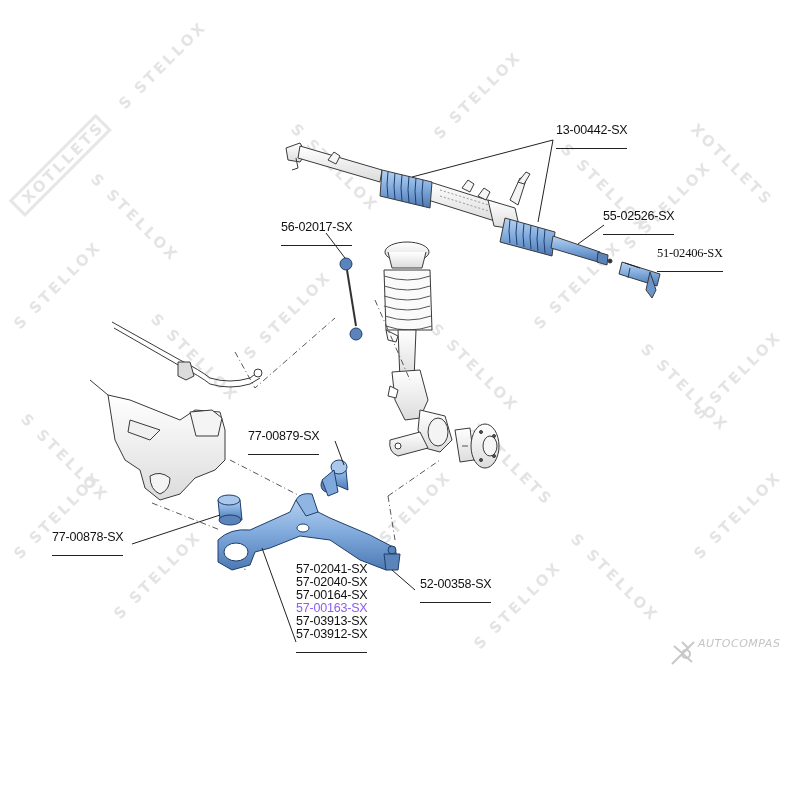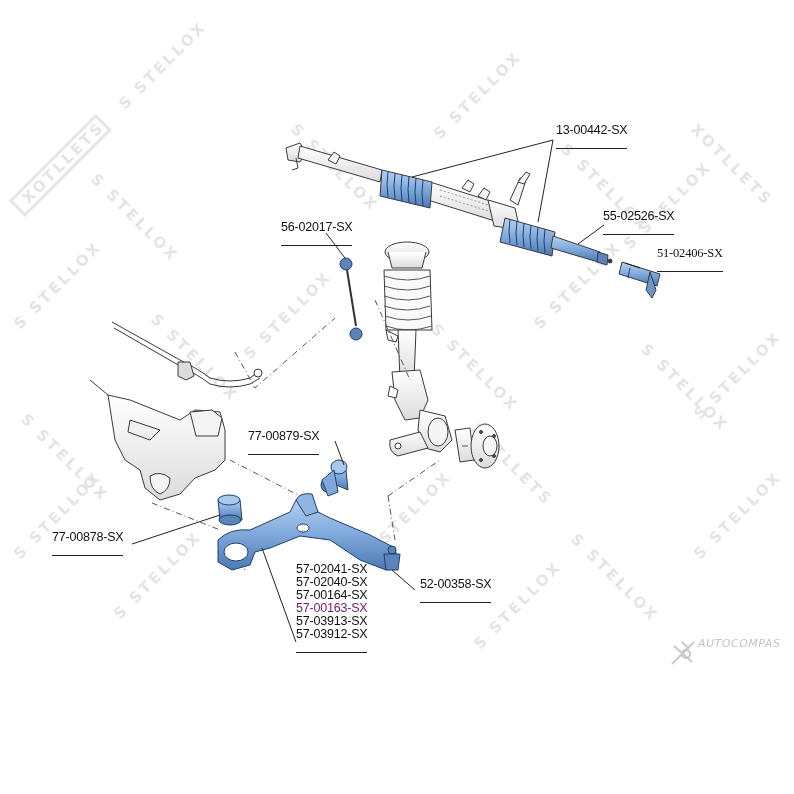--- a/index.html
+++ b/index.html
@@ -1,20 +1,20 @@
 <!DOCTYPE html>
 <html><head>
   <meta charset="utf-8">
   <style>
     html, body { margin: 0; padding: 0; background: #ffffff; }
     body { width: 794px; height: 794px; position: relative; overflow: hidden; font-family: "Liberation Sans", sans-serif; }
     #canvas { position: absolute; left: 0; top: 0; width: 794px; height: 794px; }
     .label { position: absolute; font-family: "Liberation Sans", sans-serif; font-size: 12.5px; color: #111; white-space: nowrap; line-height: 13px; letter-spacing: -0.2px; }
     .label.underline { border-bottom: 1.3px solid #222; padding-bottom: 11px; }
-    .label.muted { color: #701a75; }
+    .label.muted { color: #8b5cf6; }
     .stack { position: absolute; left: 296px; top: 563px; }
     .stack .label { position: static; display: block; }
     .brand { position: absolute; left: 670px; top: 637px; display: flex; align-items: center; gap: 2px; }
     .brand-text { font-family: "DejaVu Sans", sans-serif; font-style: italic; font-size: 11px; color: #c4c4c4; letter-spacing: 0.5px; }
   </style>
 </head>
 <body>
 
 <svg id="canvas" viewBox="0 0 794 794" xmlns="http://www.w3.org/2000/svg">
   <defs>

